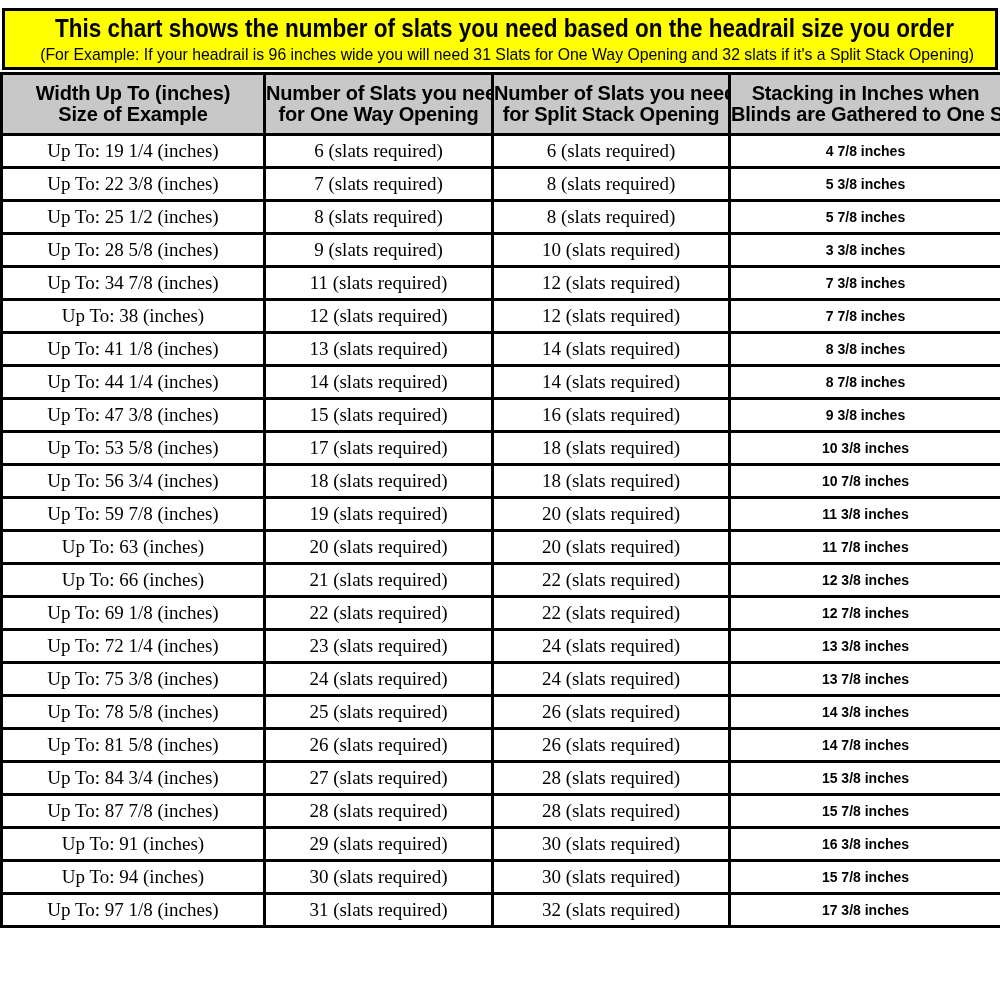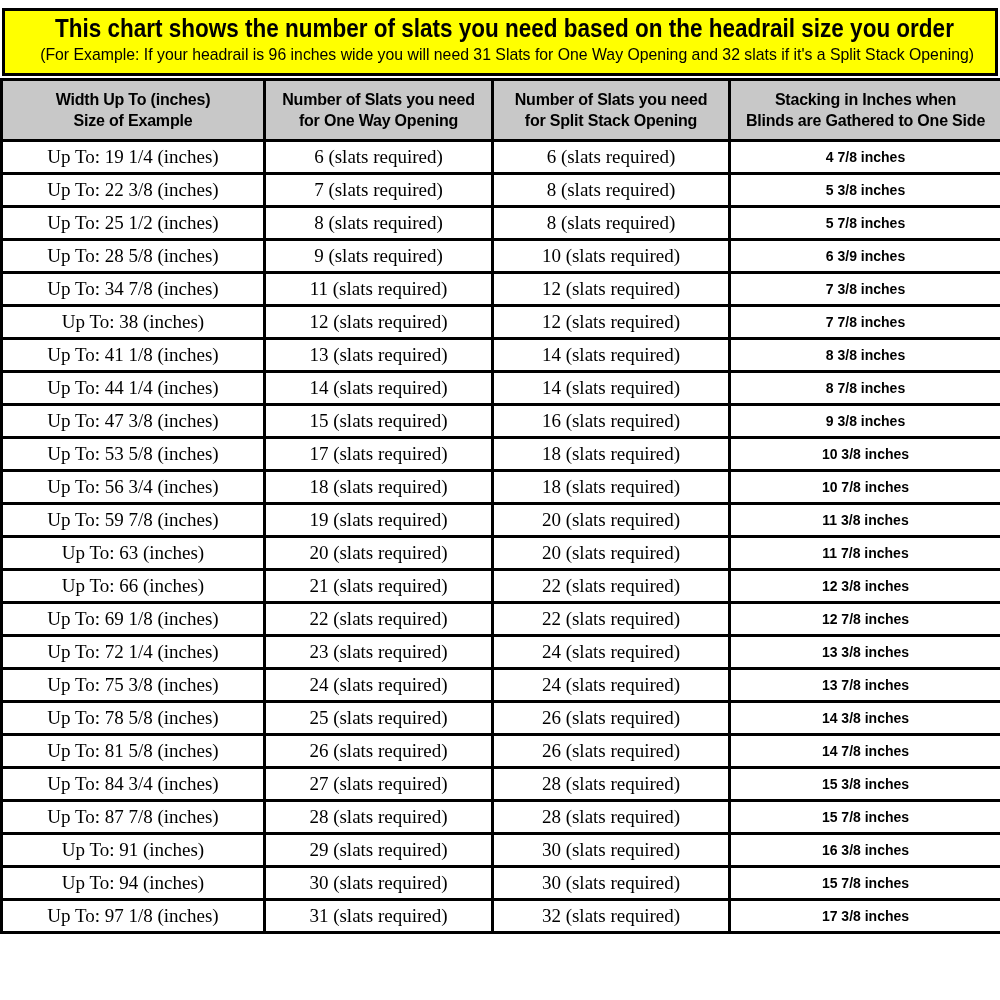--- a/index.html
+++ b/index.html
@@ -10,21 +10,21 @@
     height: 1000px;
     overflow: hidden;
     font-family: "Liberation Sans", sans-serif;
     color: #000000;
   }
   .banner {
     margin: 8px 2px 0 2px;
     border: 3px solid #000000;
     background: #FFFF00;
     text-align: left;
-    padding: 2px 0 8px 0;
+    padding: 2px 0 2px 0;
     overflow: hidden;
   }
   .banner-title {
     display: inline-block;
     white-space: nowrap;
     font-weight: bold;
     font-size: 25px;
     line-height: 31px;
     transform: scaleX(0.90);
     transform-origin: 50% 50%;
@@ -47,21 +47,21 @@
   table.slats th, table.slats td {
     border: 3px solid #000000;
     text-align: center;
     vertical-align: middle;
     padding: 0;
     overflow: hidden;
   }
   table.slats thead th {
     background: #C8C8C8;
     height: 58px;
-    font-size: 16px;
+    font-size: 20px;
     font-weight: bold;
     letter-spacing: -0.2px;
     line-height: 21px;
   }
   .hdr-line { white-space: nowrap; }
   table.slats tbody td {
     height: 30px;
     background: #ffffff;
     font-family: "Liberation Serif", serif;
     font-size: 19px;
@@ -128,21 +128,21 @@
       <tr>
         <td class="col1">Up To: 25 1/2 (inches)</td>
         <td class="col2">8 (slats required)</td>
         <td class="col3">8 (slats required)</td>
         <td class="col4">5 7/8 inches</td>
       </tr>
       <tr>
         <td class="col1">Up To: 28 5/8 (inches)</td>
         <td class="col2">9 (slats required)</td>
         <td class="col3">10 (slats required)</td>
-        <td class="col4">6 3/9 inches</td>
+        <td class="col4">3 3/8 inches</td>
       </tr>
       <tr>
         <td class="col1">Up To: 34 7/8 (inches)</td>
         <td class="col2">11 (slats required)</td>
         <td class="col3">12 (slats required)</td>
         <td class="col4">7 3/8 inches</td>
       </tr>
       <tr>
         <td class="col1">Up To: 38 (inches)</td>
         <td class="col2">12 (slats required)</td>

